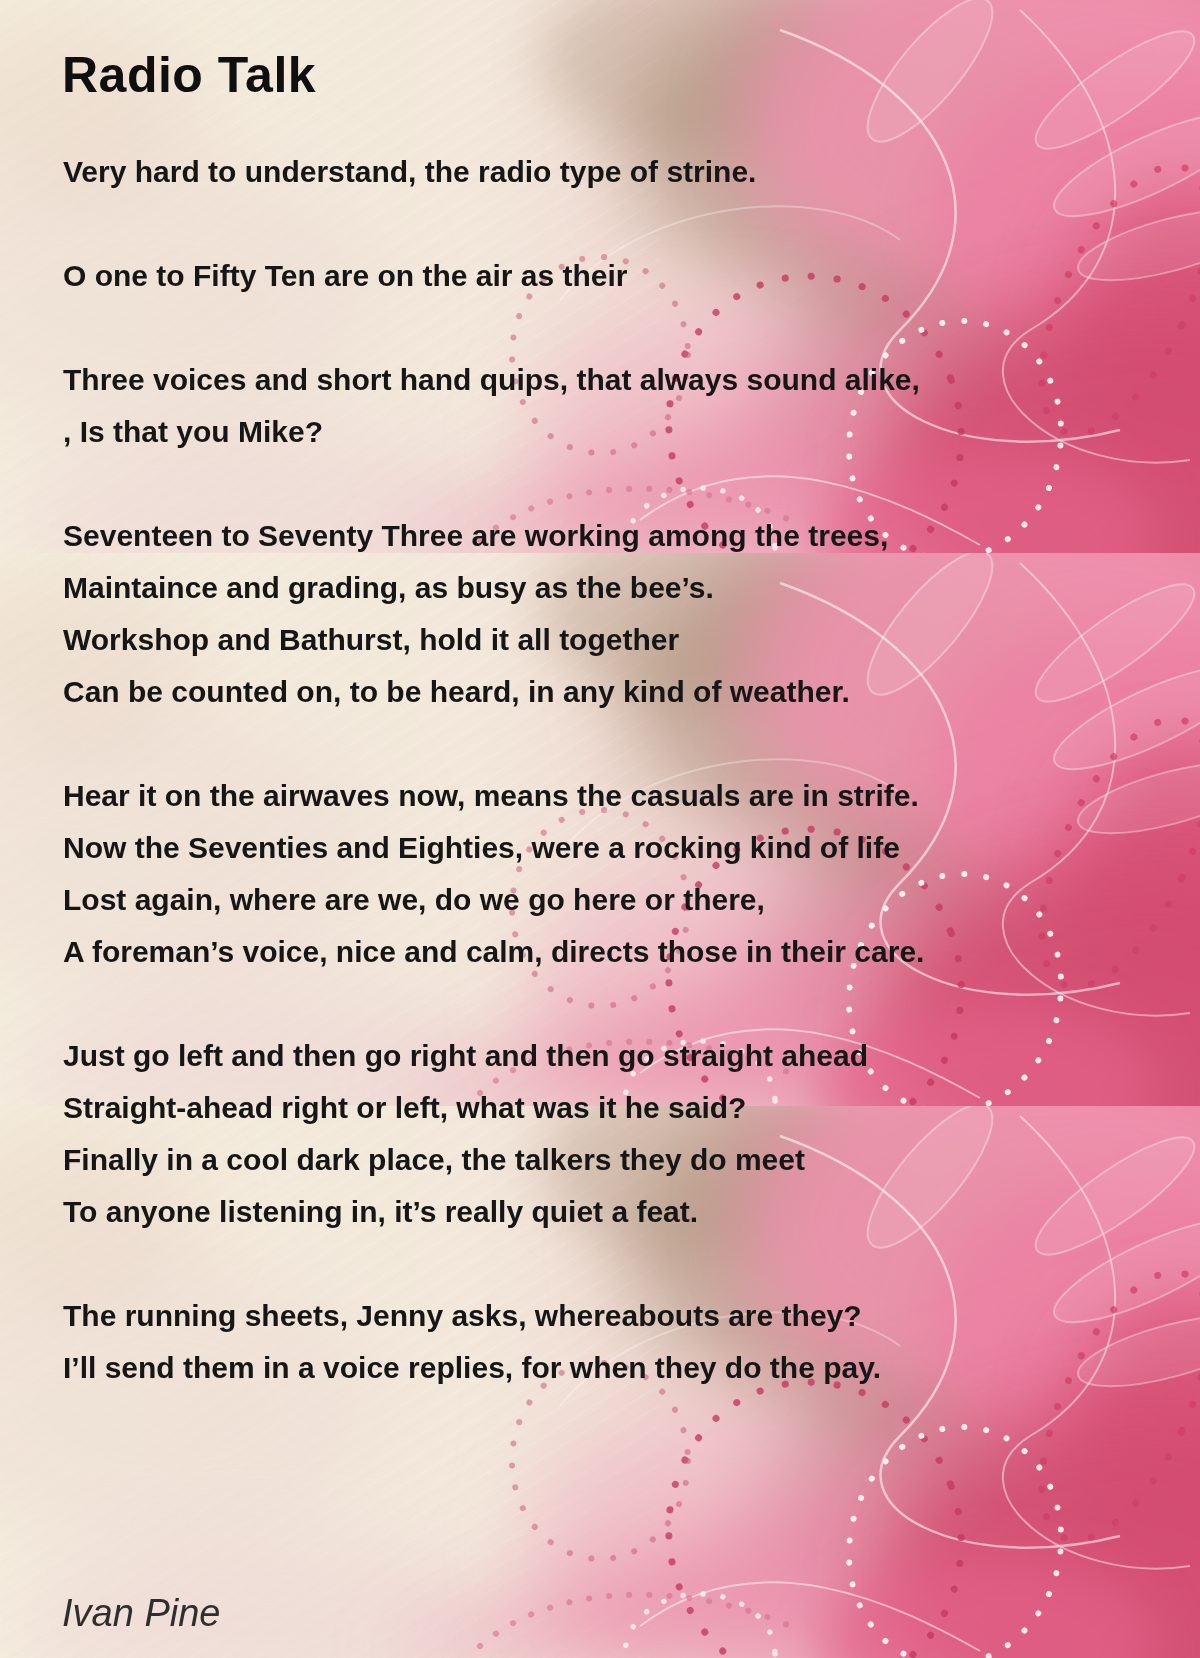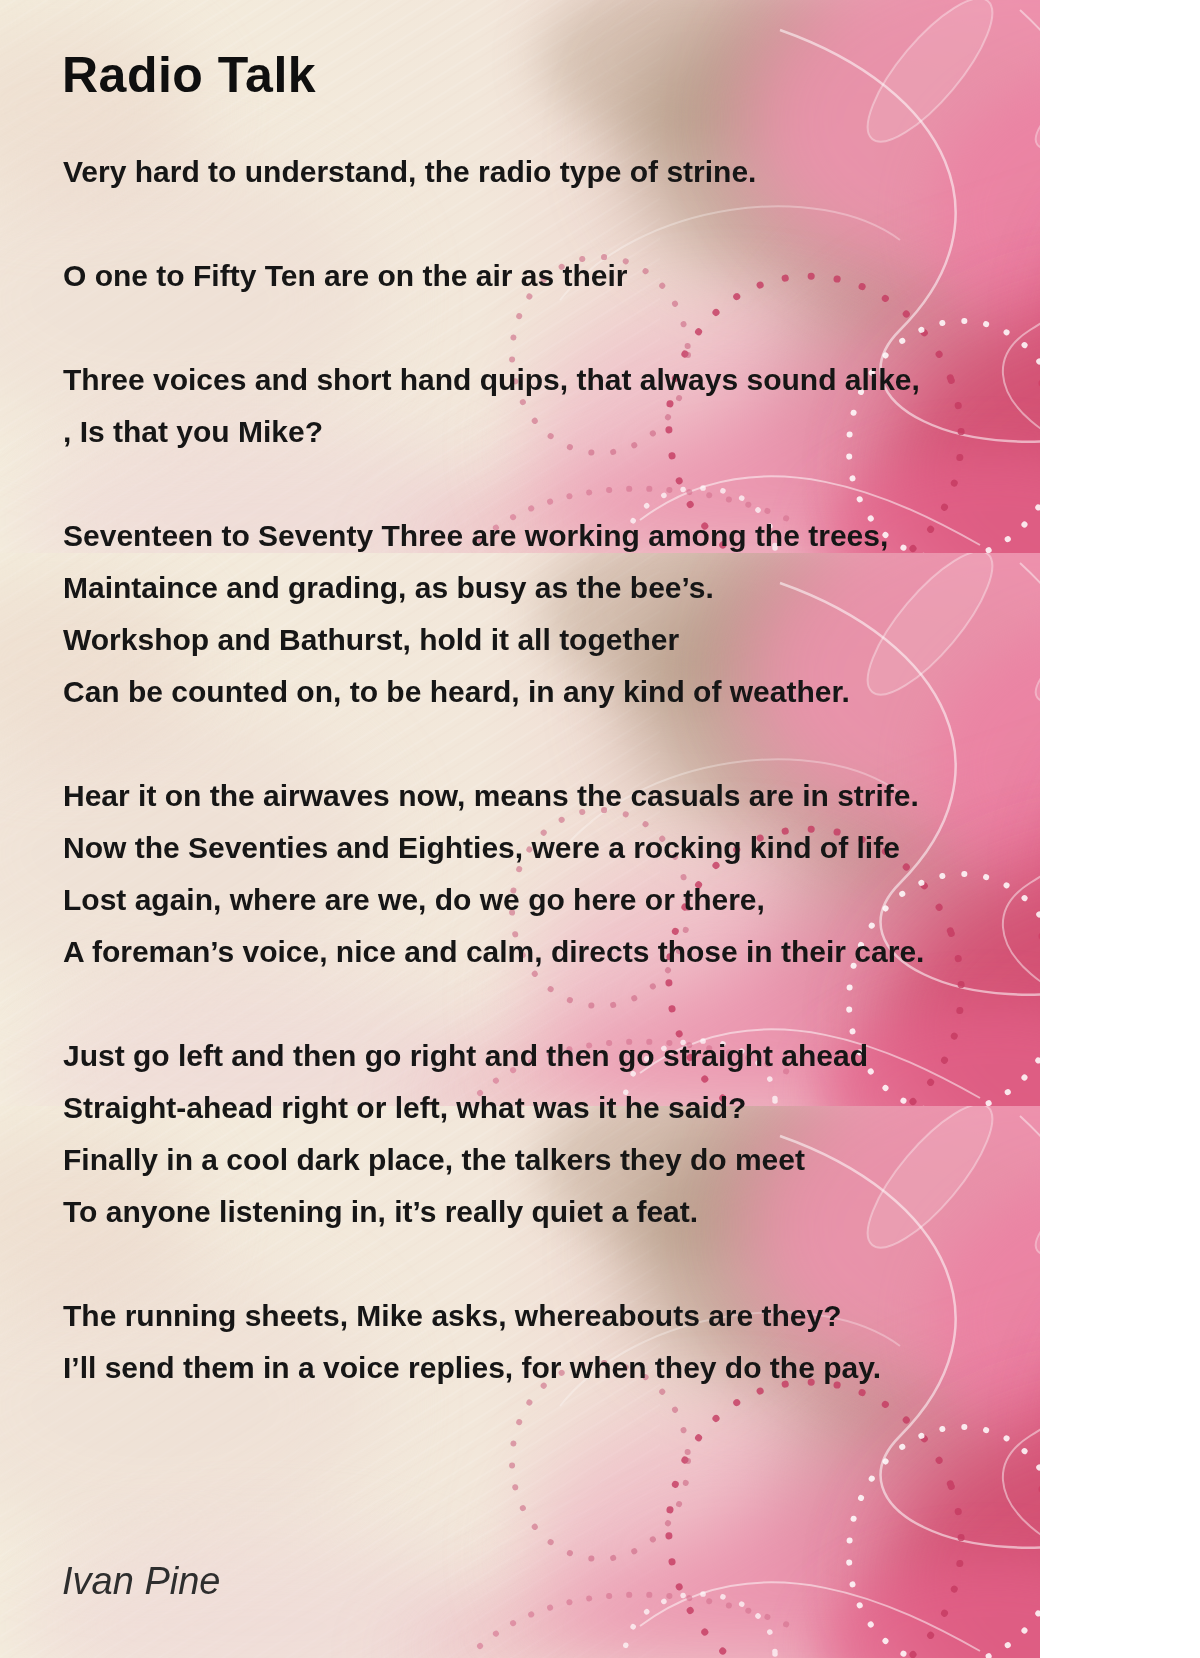--- a/index.html
+++ b/index.html
@@ -1,18 +1,18 @@
 <!DOCTYPE html>
 <html><head>
 <meta charset="utf-8">
 <style>
   html, body { margin: 0; padding: 0; }
   .page {
     position: relative;
-    width: 1040px;
+    width: 1200px;
     height: 1658px;
     overflow: hidden;
     background: #8b5cf6;
     font-family: "Liberation Sans", "DejaVu Sans", sans-serif;
   }
   .bg {
     position: absolute;
     top: 0; left: 0;
     width: 1200px; height: 1658px;
     display: block;
@@ -43,21 +43,21 @@
   .line {
     margin: 0;
     font-size: 30px;
     line-height: 52px;
     font-weight: 700;
     color: #161616;
     white-space: nowrap;
   }
   .author {
     position: absolute;
-    top: 1560px;
+    top: 1592px;
     left: 62px;
     margin: 0;
     font-size: 38px;
     font-style: italic;
     font-weight: 400;
     color: #2e2e2e;
     white-space: nowrap;
   }
 </style>
 </head>
@@ -166,20 +166,20 @@
           <p class="line">Lost again, where are we, do we go here or there,</p>
           <p class="line">A foreman’s voice, nice and calm, directs those in their care.</p>
         </div>
         <div class="stanza">
           <p class="line">Just go left and then go right and then go straight ahead</p>
           <p class="line">Straight-ahead right or left, what was it he said?</p>
           <p class="line">Finally in a cool dark place, the talkers they do meet</p>
           <p class="line">To anyone listening in, it’s really quiet a feat.</p>
         </div>
         <div class="stanza">
-          <p class="line">The running sheets, Mike asks, whereabouts are they?</p>
+          <p class="line">The running sheets, Jenny asks, whereabouts are they?</p>
           <p class="line">I’ll send them in a voice replies, for when they do the pay.</p>
         </div>
       </div>
     <p class="author">Ivan Pine</p>
   </div>
 
 </div>
 
 </body></html>

